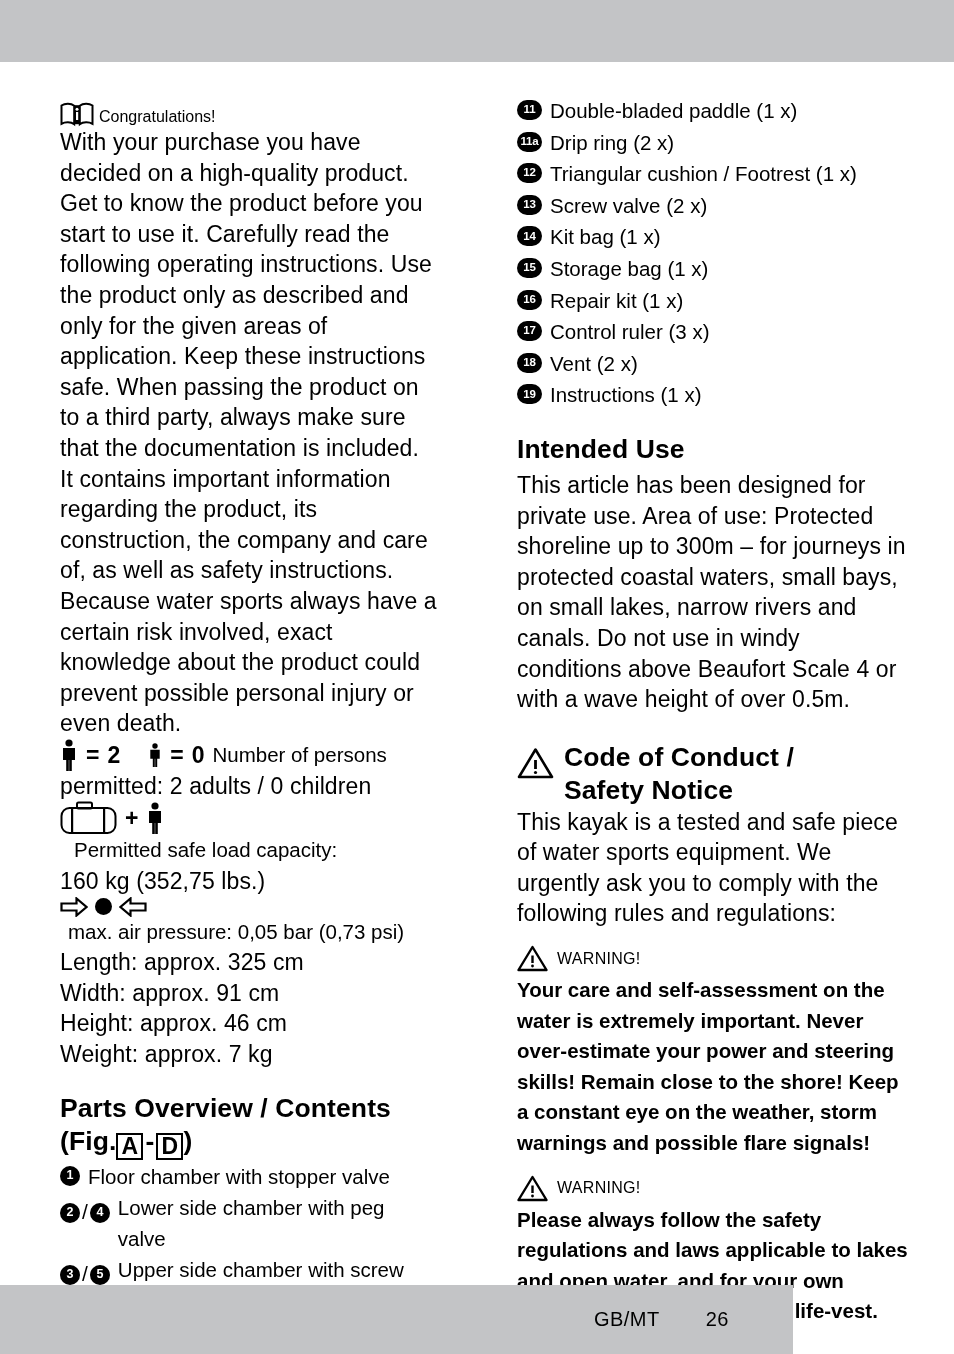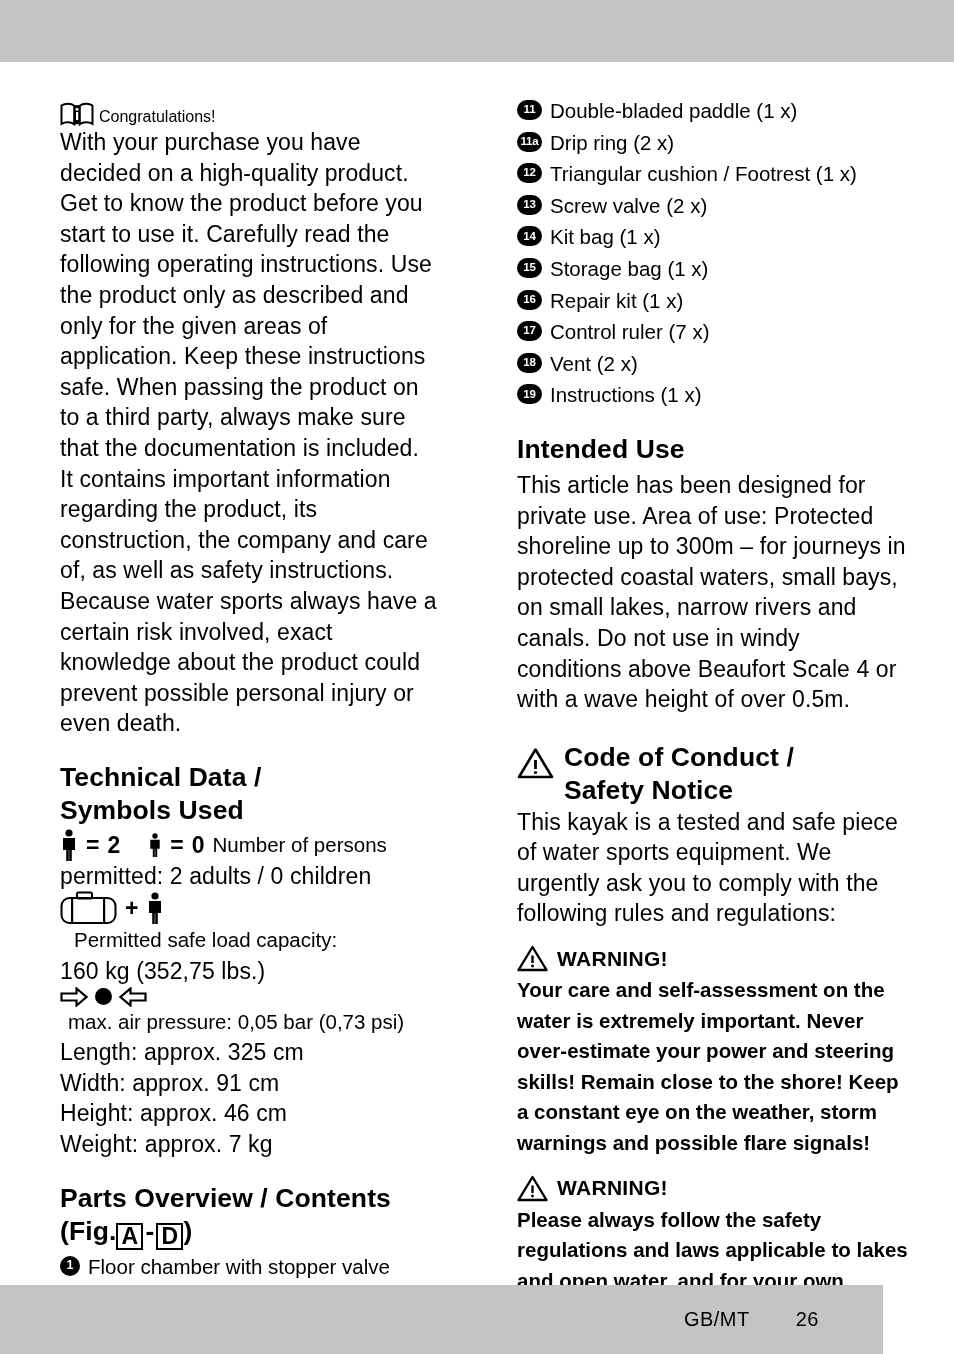--- a/index.html
+++ b/index.html
@@ -10,21 +10,21 @@
     color: #000000;
     overflow: hidden;
   }
   .page { position: relative; width: 954px; height: 1354px; background: #ffffff; }
 
   .band-top {
     position: absolute; left: 0; top: 0; width: 954px; height: 62px;
     background: #c3c4c6;
   }
   .band-bottom {
-    position: absolute; left: 0; bottom: 0; width: 883px; height: 69px;
+    position: absolute; left: 0; bottom: 0; width: 793px; height: 69px;
     background: #c3c4c6;
   }
   .footer-inner {
     position: absolute; right: 0; top: 0; width: 954px; height: 69px;
     display: flex; align-items: center; justify-content: flex-end;
     padding-right: 64px;
     font-size: 20px; letter-spacing: 0.5px;
   }
   .footer-locale { margin-right: 46px; }
   .footer-page { }
@@ -112,21 +112,21 @@
   .figbox {
     display: inline-flex; align-items: center; justify-content: center;
     border: 2.5px solid #000; width: 27px; height: 27px;
     font-weight: bold; font-size: 23px; line-height: 1;
     vertical-align: -4px;
   }
   .figdash { display: inline-block; font-weight: bold; padding: 0 2px; }
 
   .bold-para { font-weight: bold; font-size: 20.5px; line-height: 30.6px; }
   .warn-head {
-    font-weight: bold; font-size: 21px; letter-spacing: 0.3px;
+    font-weight: normal; font-size: 16px; letter-spacing: 0.3px;
     display: flex; align-items: center; gap: 9px;
     margin-top: 16px; margin-bottom: 3px;
   }
   .h2-with-icon { display: flex; align-items: flex-start; gap: 10px; margin-top: 26px; }
   .h2-with-icon .warn-tri { margin-top: 6px; }
 </style>
 </head>
 <body>
 
 <div class="page">
@@ -144,24 +144,20 @@
             <path d="M32.5 3.5 C29 1.2 23 1.2 19.8 3.8 L19.8 22.2 C23 19.8 29 19.8 32.5 21.8 Z" fill="none" stroke="#000" stroke-width="2"></path>
             <rect x="14.6" y="3.2" width="4.8" height="19" fill="#000"></rect>
             <circle cx="17" cy="7.2" r="1.5" fill="#fff"></circle>
             <rect x="16" y="10" width="2.2" height="8" fill="#fff"></rect>
           </svg>
         </span><span>Congratulations!</span>
       </div>
       <p class="para">With your purchase you have decided on a high-quality product. Get to know the product before you start to use it. Carefully read the following operating instructions. Use the product only as described and only for the given areas of application. Keep these instructions safe. When passing the product on to a third party, always make sure that the documentation is included.</p>
       <p class="para">It contains important information regarding the product, its construction, the company and care of, as well as safety instructions. Because water sports always have a certain risk involved, exact knowledge about the product could prevent possible personal injury or even death.</p>
 
-      <h2 class="tight">
-        <span>Technical Data /</span><br>
-        <span>Symbols Used</span>
-      </h2>
 
       <div class="sym-row">
         <span class="person">
           <svg viewBox="0 0 18 32" width="18" height="32">
             <circle cx="9" cy="4" r="3.6" fill="#000"></circle>
             <path d="M3 9 h12 v12 h-3.2 v11 h-2.6 v-11 h-0.4 v11 h-2.6 v-11 h-3.2 z" fill="#000"></path>
           </svg>
         </span>
         <span class="eq">=</span>
         <span class="num">2</span>
@@ -305,21 +301,21 @@
         <span class="badge-wrap">
           <span class="badge wide">16</span>
         </span>
         <span class="item-text">Repair kit (1 x)</span>
       </div>
 
       <div class="item">
         <span class="badge-wrap">
           <span class="badge wide">17</span>
         </span>
-        <span class="item-text">Control ruler (7 x)</span>
+        <span class="item-text">Control ruler (3 x)</span>
       </div>
 
       <div class="item">
         <span class="badge-wrap">
           <span class="badge wide">18</span>
         </span>
         <span class="item-text">Vent (2 x)</span>
       </div>
 
       <div class="item">

